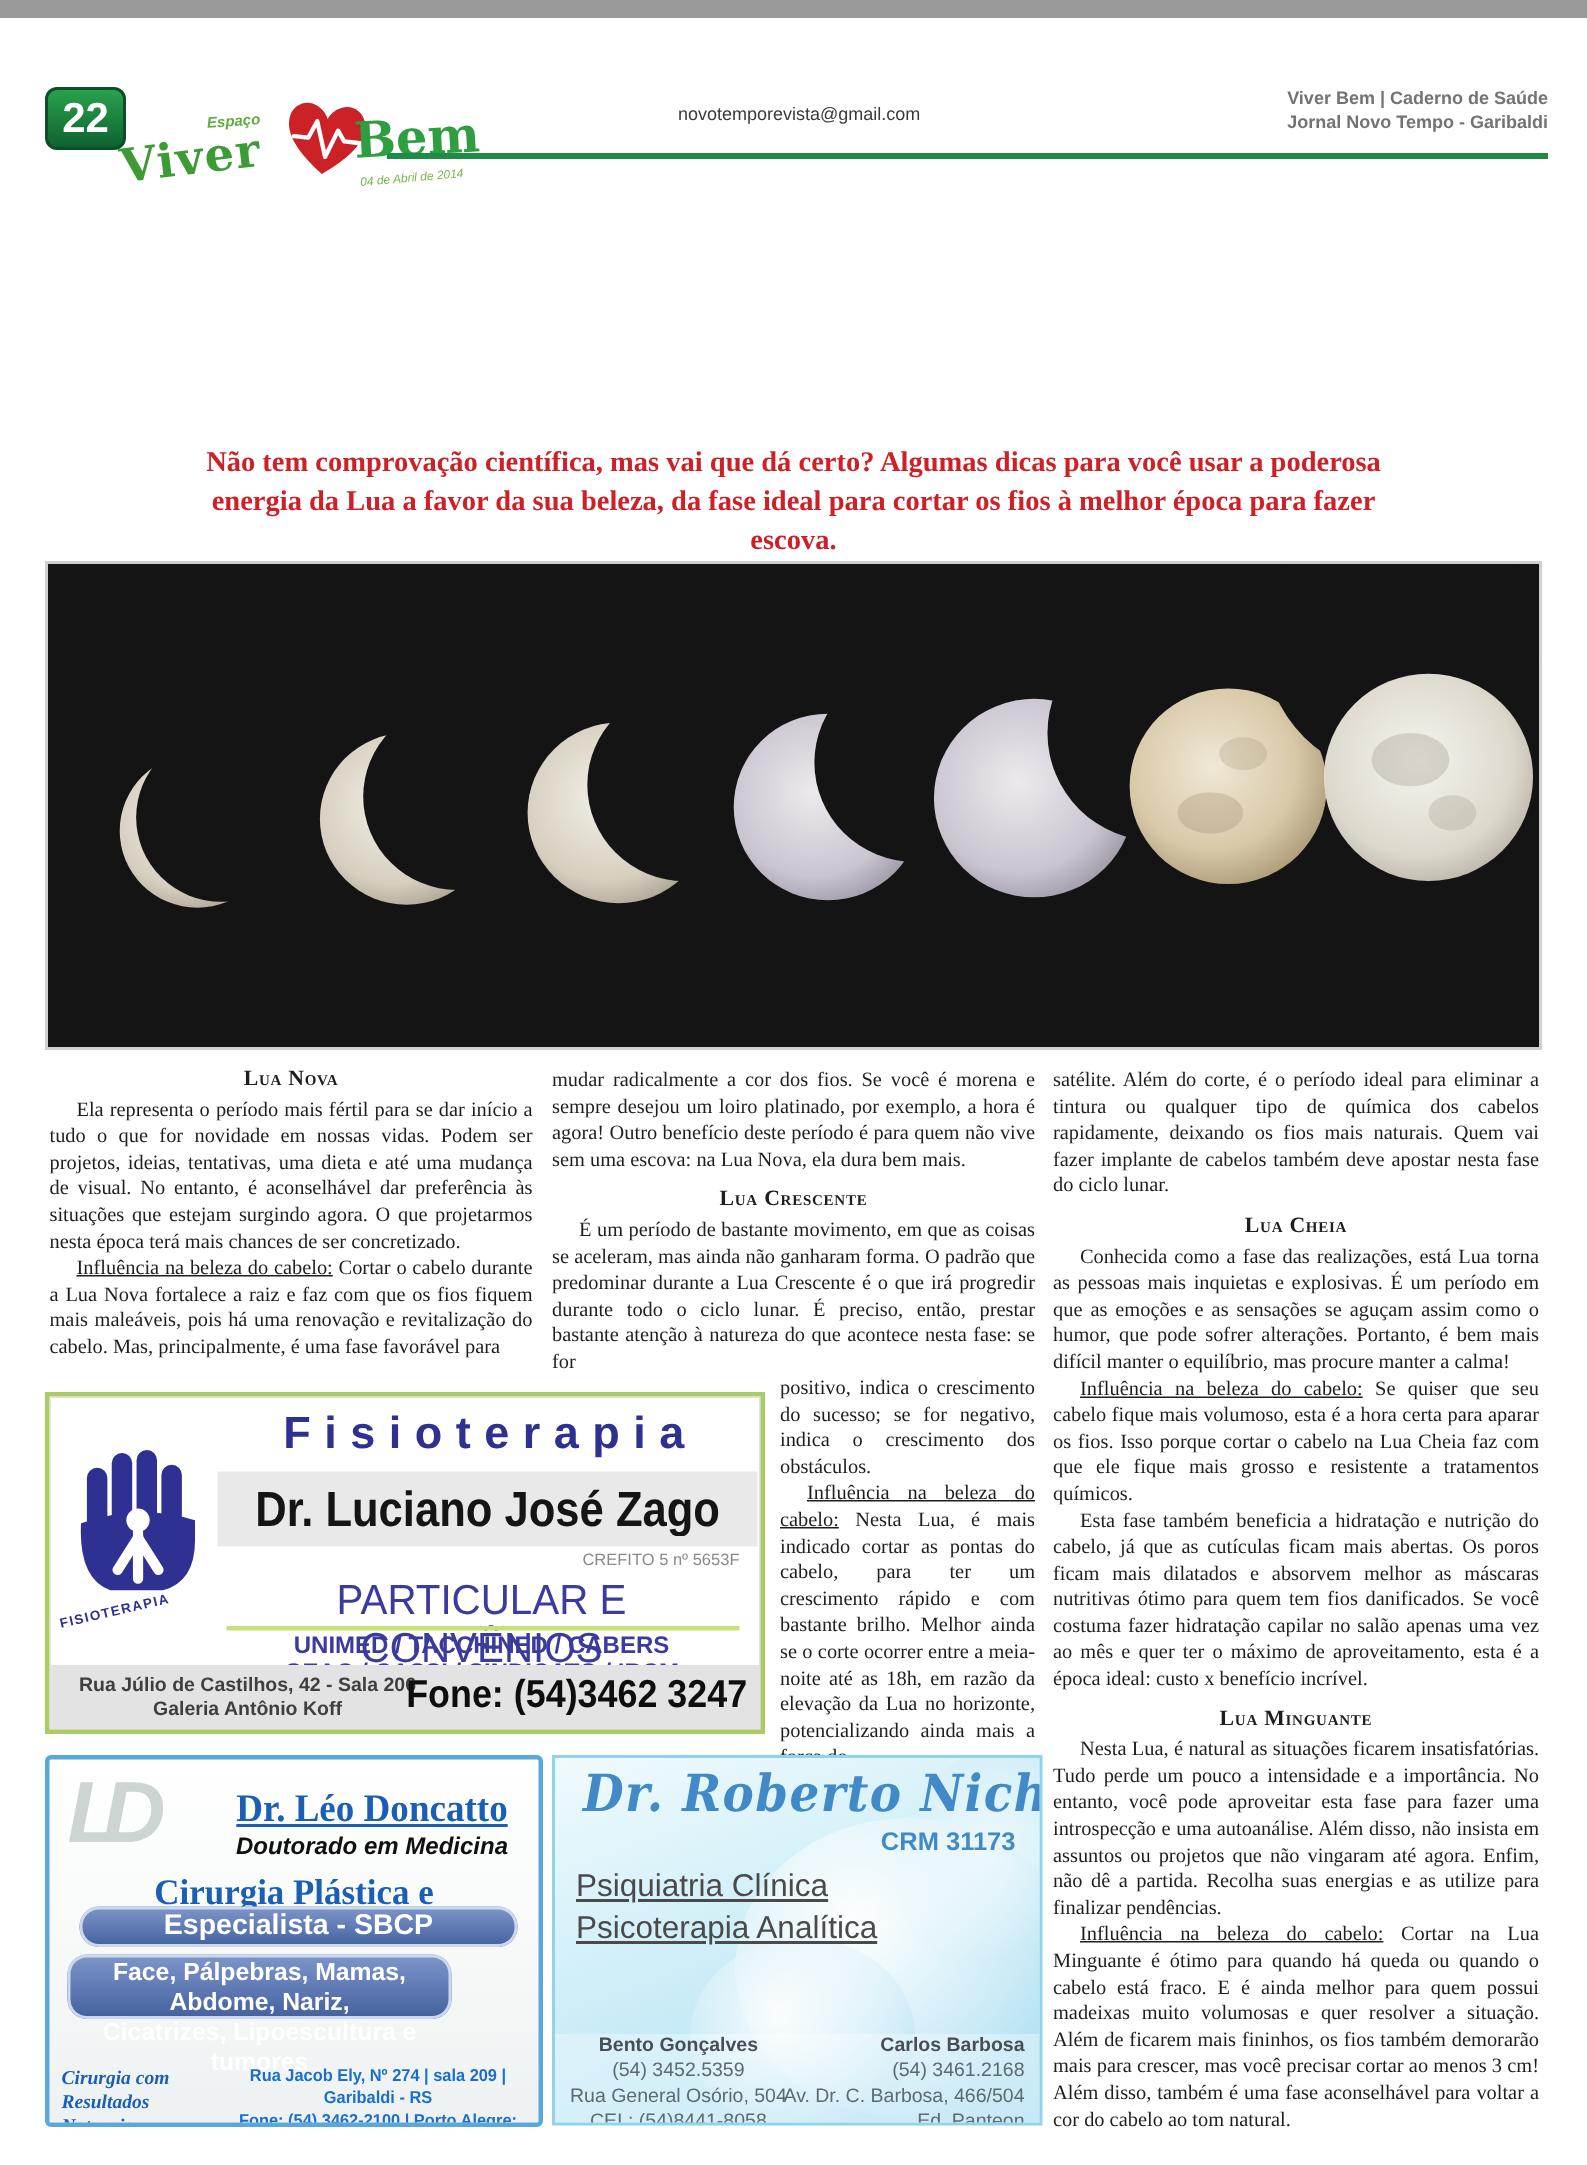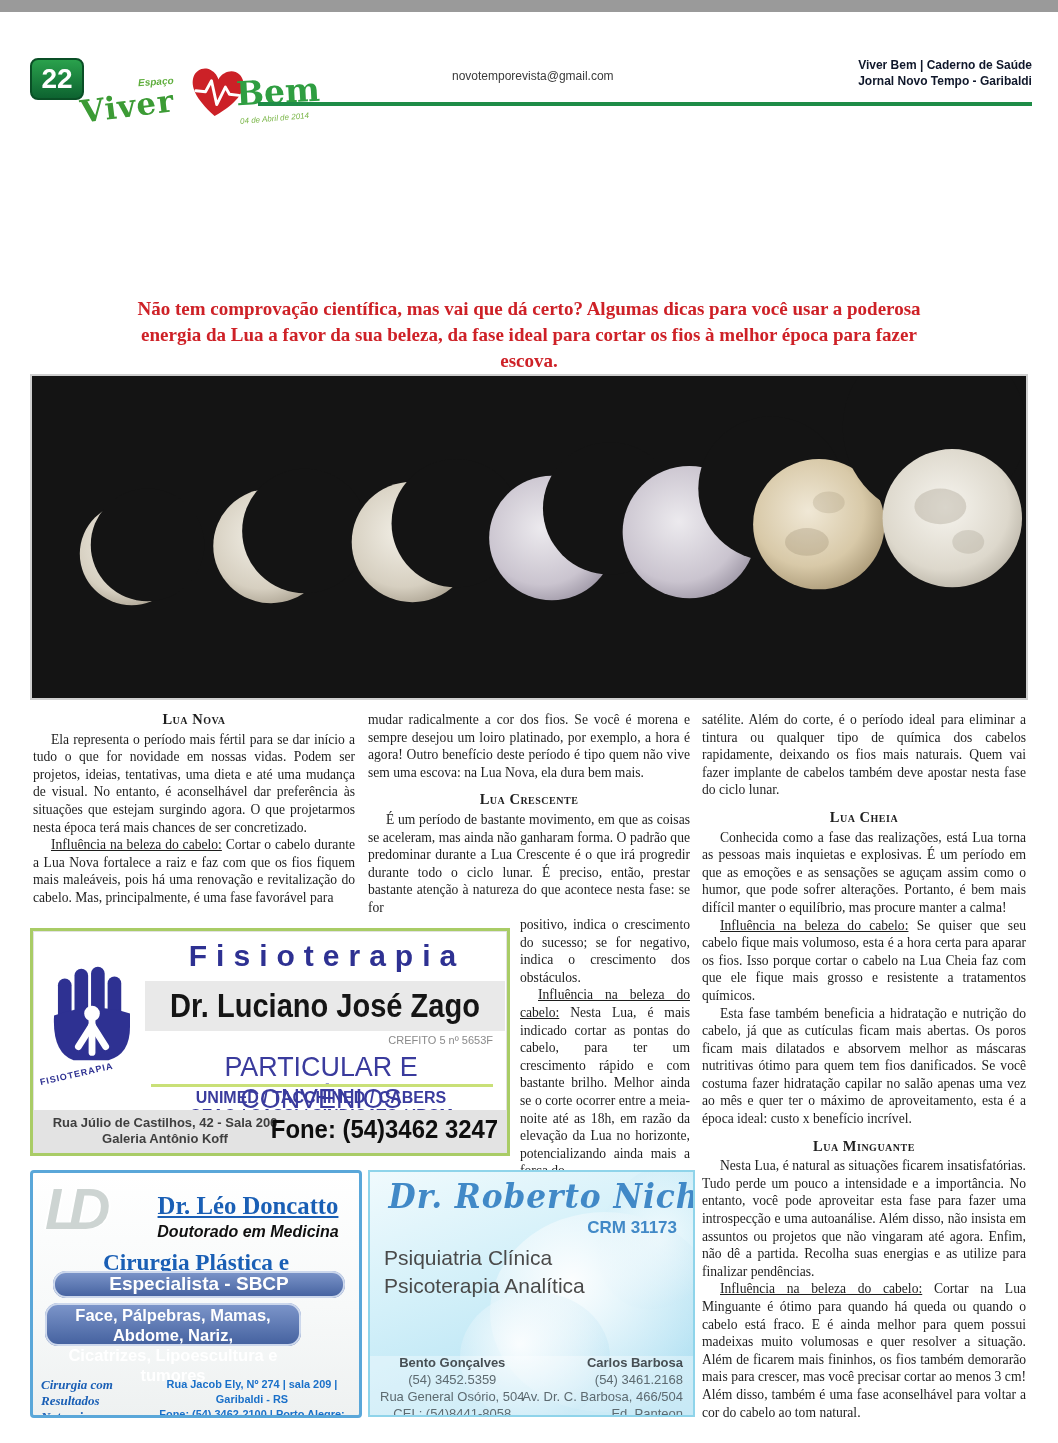--- a/index.html
+++ b/index.html
@@ -7,21 +7,21 @@
         font-family:"Liberation Serif",serif;overflow:hidden;}
   [data-name]{box-sizing:border-box;}
 
   
   .page-num{position:absolute;left:30px;top:46px;width:54px;height:42px;
     background:linear-gradient(#2aa14c,#0d6330);border:2px solid #0a4f26;border-radius:8px;
     color:#fff;font:bold 28px/38px "Liberation Sans",sans-serif;text-align:center;}
   .green-line{position:absolute;left:258px;top:90px;width:774px;height:4px;background:#1e8c47;}
   .header-email{position:absolute;left:452px;top:57px;font:12px "Liberation Sans",sans-serif;color:#3a3a3a;}
   .header-right{position:absolute;right:26px;top:45px;text-align:center;
-    font:bold 12px/16px "Liberation Sans",sans-serif;color:#0f172a;}
+    font:bold 12px/16px "Liberation Sans",sans-serif;color:#737373;}
 
   .logo{position:absolute;left:80px;top:52px;width:210px;height:75px;}
   .logo-espaco{position:absolute;left:58px;top:12px;font:italic bold 10px "Liberation Sans",sans-serif;color:#5fae3d;transform:rotate(-4deg);}
   .logo-viver{position:absolute;left:0px;top:24px;font:bold 31px "DejaVu Serif",serif;color:#3c9b35;transform:rotate(-7deg);letter-spacing:1px;}
   .logo-bem{position:absolute;left:156px;top:8px;font:bold 33px "DejaVu Serif",serif;color:#2f9e41;transform:rotate(-3deg);}
   .logo-heart{position:absolute;left:108px;top:2px;width:58px;height:54px;}
   .logo-date{position:absolute;left:160px;top:50px;font:italic 8px "Liberation Sans",sans-serif;color:#7ab648;transform:rotate(-5deg);white-space:nowrap;}
 
   
   .title{position:absolute;left:0;top:106px;width:100%;text-align:center;color:#ce2127;}
@@ -105,21 +105,21 @@
   .nic-blob{position:absolute;border-radius:50%;}
   .nic-blob1{left:120px;top:40px;width:230px;height:200px;
     background:radial-gradient(circle at 35% 35%,rgba(255,255,255,.95),rgba(190,228,243,.25) 70%);}
   .nic-blob2{left:90px;top:120px;width:150px;height:130px;
     background:radial-gradient(circle at 40% 40%,rgba(255,255,255,.85),rgba(160,215,238,.2) 75%);}
   .nic-blob3{left:230px;top:-10px;width:120px;height:150px;transform:rotate(25deg);
     background:radial-gradient(circle at 50% 50%,rgba(255,255,255,.7),rgba(170,220,240,.15) 75%);}
   .nic-name{position:absolute;left:6px;top:4px;width:315px;text-align:center;color:#4189c7;
     font:italic bold 34px "DejaVu Serif",serif;letter-spacing:1px;white-space:nowrap;transform:scaleX(.92);}
   .nic-crm{position:absolute;right:16px;top:46px;color:#4189c7;font:bold 17px "Liberation Sans",sans-serif;}
-  .nic-spec{position:absolute;left:14px;color:#4a4a4a;font:21px "Liberation Sans",sans-serif;}
+  .nic-spec{position:absolute;left:14px;color:#4a4a4a;font:21px "Liberation Sans",sans-serif;text-decoration:underline;}
   .nic-band{position:absolute;left:0;top:184px;width:100%;height:63px;background:rgba(255,255,255,.35);}
   .nic-contact{position:absolute;top:182px;font:13px/17px "Liberation Sans",sans-serif;color:#5d6a70;}
   .nic-contact .city{font-weight:bold;color:#474f54;}
   .nic-left{left:10px;text-align:center;}
   .nic-right{right:10px;text-align:right;}
 </style>
 </head>
 <body>
 
 <div id="page" data-name="newspaper-page">
@@ -200,21 +200,21 @@
     </svg>
   </div>
 
   <div class="body-text" id="col1" data-name="article-column-1">
     <h3 class="moon-heading first" data-name="section-heading-lua-nova">Lua Nova</h3>
     <p data-name="paragraph">Ela representa o período mais fértil para se dar início a tudo o que for novidade em nossas vidas. Podem ser projetos, ideias, tentativas, uma dieta e até uma mudança de visual. No entanto, é aconselhável dar preferência às situações que estejam surgindo agora. O que projetarmos nesta época terá mais chances de ser concretizado.</p>
     <p data-name="paragraph"><span class="influ" data-name="influence-label">Influência na beleza do cabelo:</span> <span data-name="paragraph-text">Cortar o cabelo durante a Lua Nova fortalece a raiz e faz com que os fios fiquem mais maleáveis, pois há uma renovação e revitalização do cabelo. Mas, principalmente, é uma fase favorável para</span></p>
   </div>
 
   <div class="body-text" id="col2-full" data-name="article-column-2">
-    <p class="cont" data-name="paragraph">mudar radicalmente a cor dos fios. Se você é morena e sempre desejou um loiro platinado, por exemplo, a hora é agora! Outro benefício deste período é tipo quem não vive sem uma escova: na Lua Nova, ela dura bem mais.</p>
+    <p class="cont" data-name="paragraph">mudar radicalmente a cor dos fios. Se você é morena e sempre desejou um loiro platinado, por exemplo, a hora é agora! Outro benefício deste período é para quem não vive sem uma escova: na Lua Nova, ela dura bem mais.</p>
     <h3 class="moon-heading" data-name="section-heading-lua-crescente">Lua Crescente</h3>
     <p data-name="paragraph">É um período de bastante movimento, em que as coisas se aceleram, mas ainda não ganharam forma. O padrão que predominar durante a Lua Crescente é o que irá progredir durante todo o ciclo lunar. É preciso, então, prestar bastante atenção à natureza do que acontece nesta fase: se for</p>
   </div>
 
   <div class="body-text" id="col2-narrow" data-name="article-column-2-narrow">
     <p class="cont" data-name="paragraph">positivo, indica o crescimento do sucesso; se for negativo, indica o crescimento dos obstáculos.</p>
     <p data-name="paragraph"><span class="influ" data-name="influence-label">Influência na beleza do cabelo:</span> <span data-name="paragraph-text">Nesta Lua, é mais indicado cortar as pontas do cabelo, para ter um crescimento rápido e com bastante brilho. Melhor ainda se o corte ocorrer entre a meia-noite até as 18h, em razão da elevação da Lua no horizonte, potencializando ainda mais a força do</span></p>
   </div>
 
   <div class="body-text" id="col3" data-name="article-column-3">

